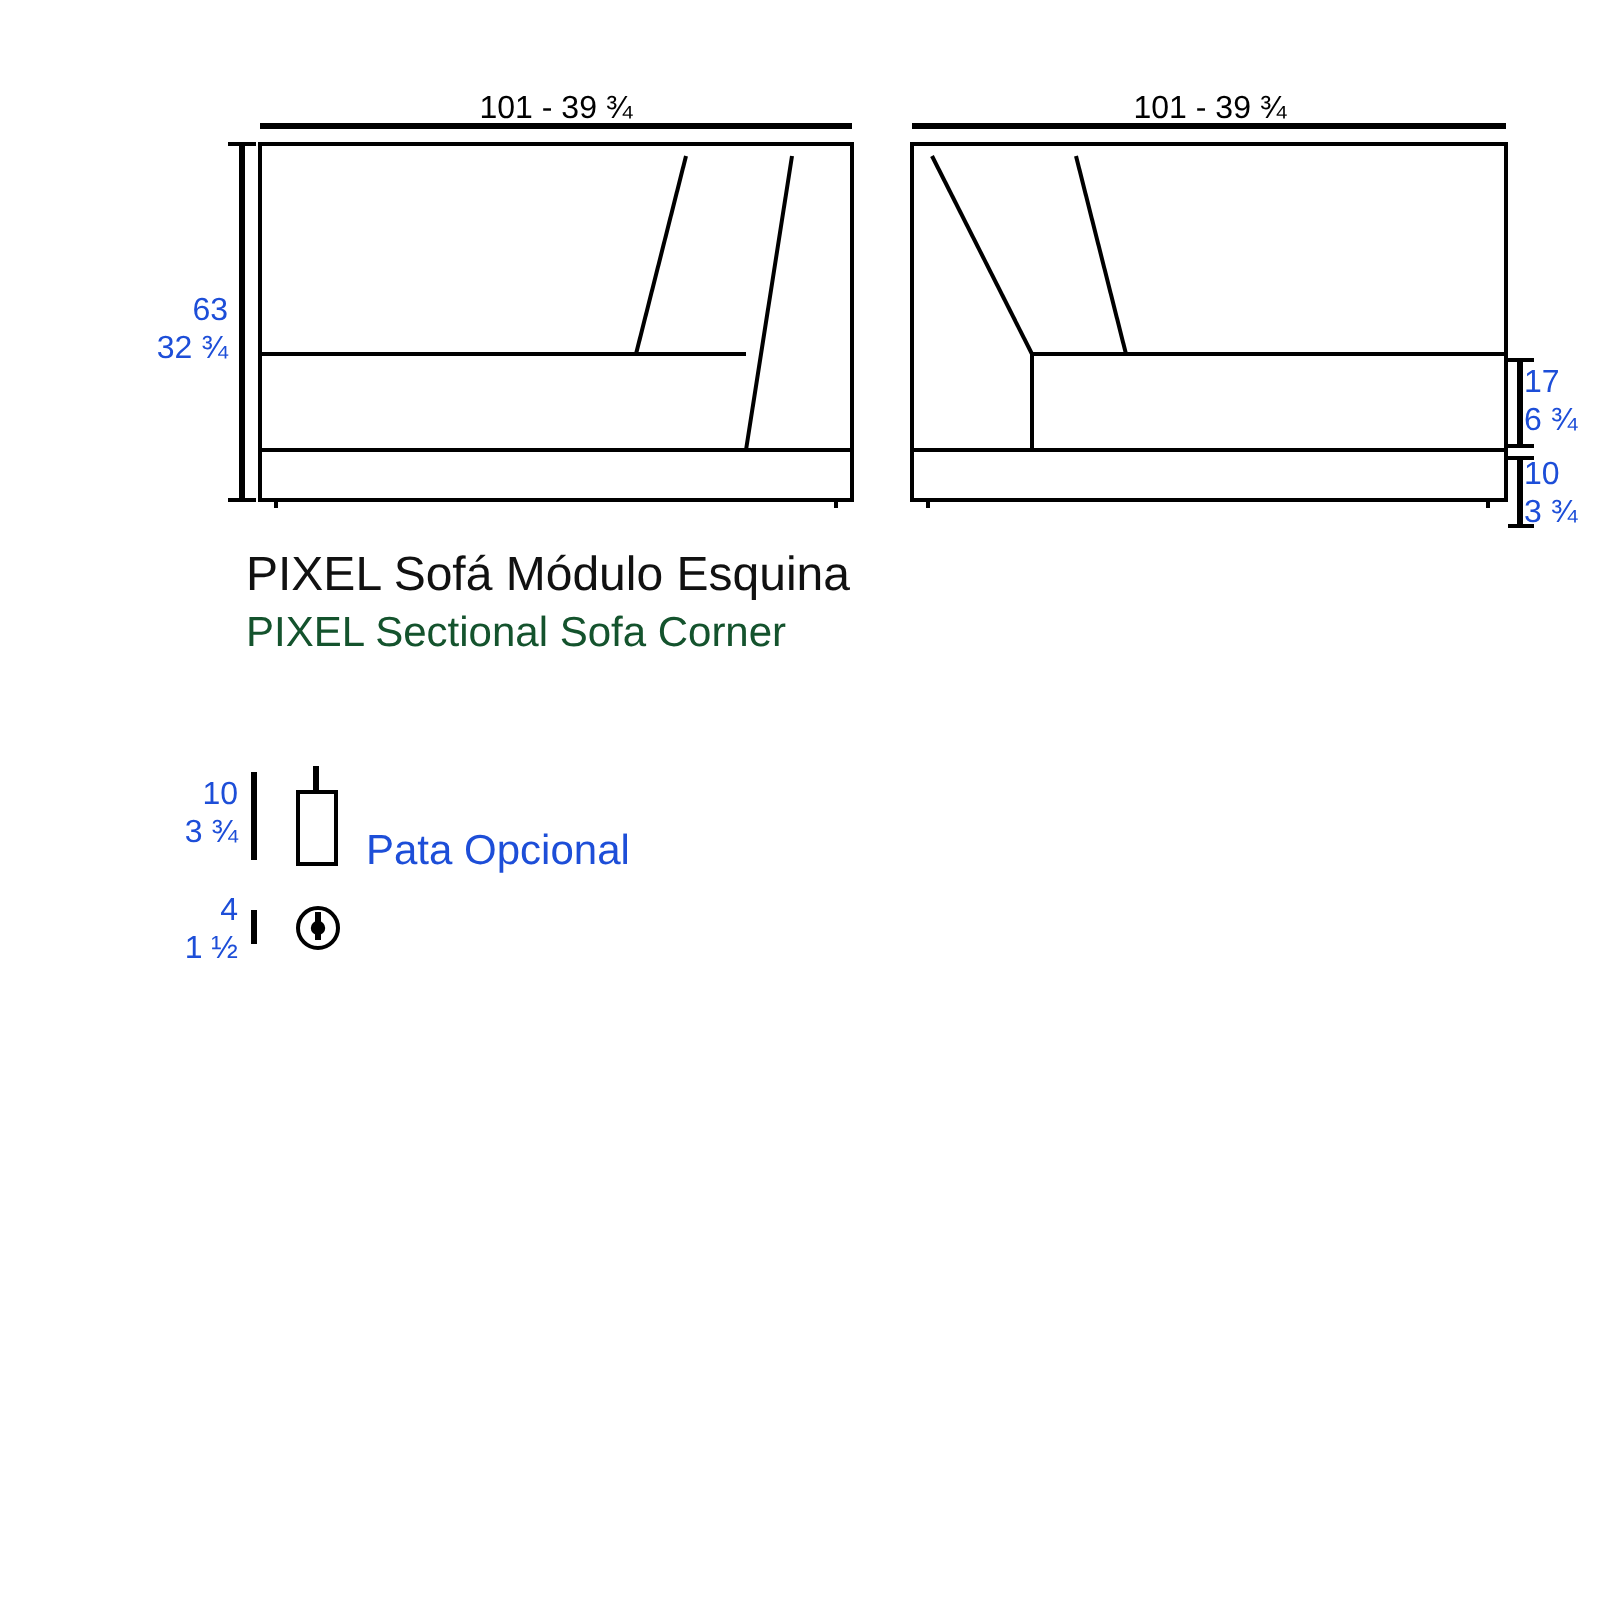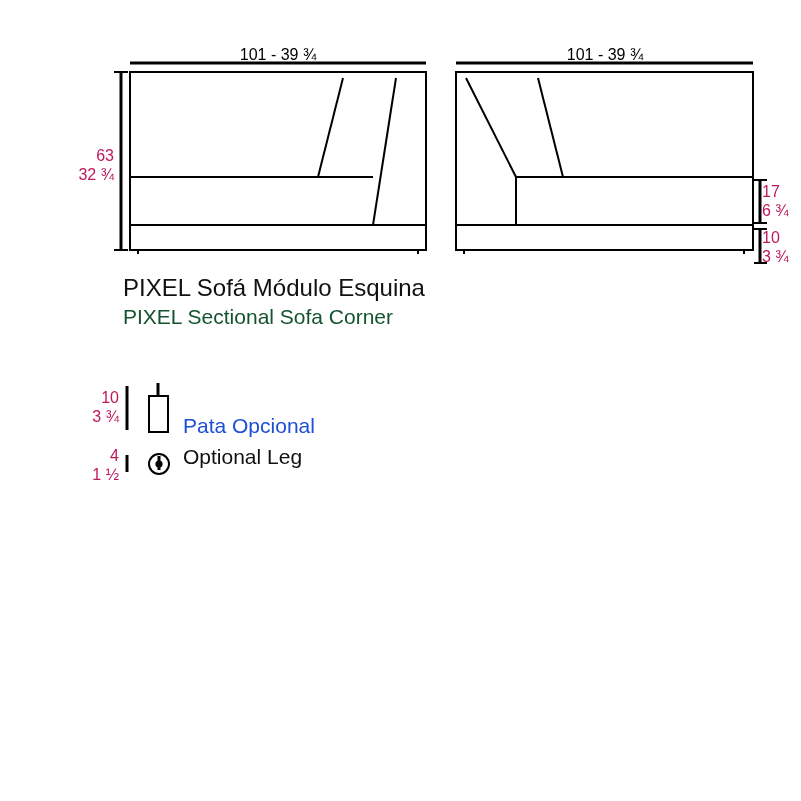--- a/index.html
+++ b/index.html
@@ -19,21 +19,21 @@
   .dim-label {
     position: absolute;
     font-size: 16px;
     color: #000000;
     line-height: 19px;
     white-space: nowrap;
   }
   .dim-stack {
     position: absolute;
     font-size: 16px;
-    color: #be185d;
+    color: #1d4ed8;
     line-height: 19px;
     white-space: nowrap;
   }
   .dim-stack div { line-height: 19px; }
   .right { text-align: right; }
   .left { text-align: left; }
   .center { text-align: center; }
 
   .title-es {
     position: absolute;
@@ -167,15 +167,14 @@
     <div>3 ¾</div>
   </div>
 
   <div class="dim-stack right" style="left:5px; top:446px; width:76px;">
     <div>4</div>
     <div>1 ½</div>
   </div>
 
   <div class="leg-label-es" style="left:145px; top:414px;">Pata Opcional</div>
 
-  <div class="leg-label-en" style="left:145px; top:445px;">Optional Leg</div>
 
 </div>
 
 </body></html>

